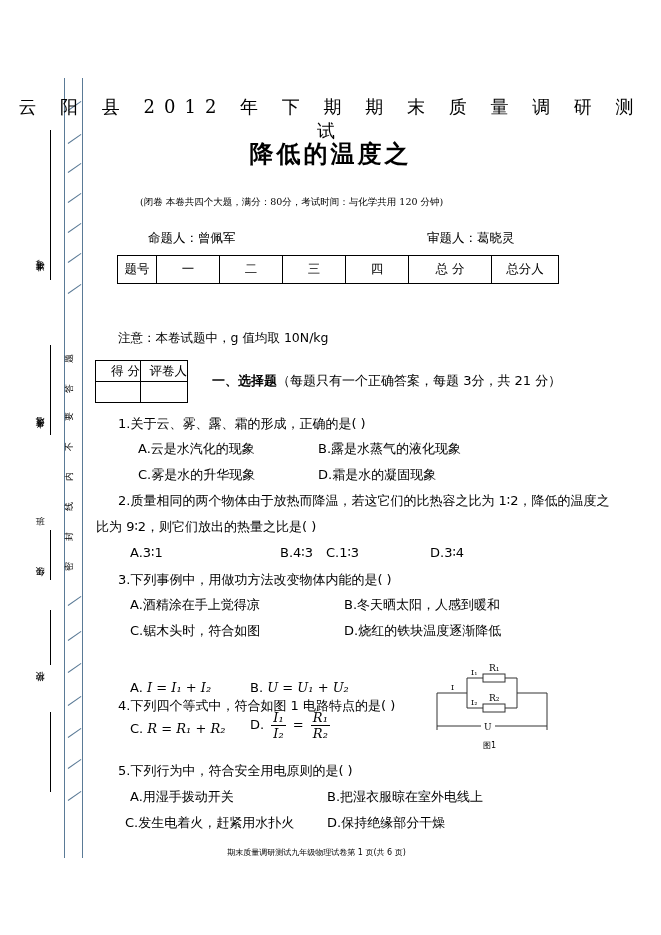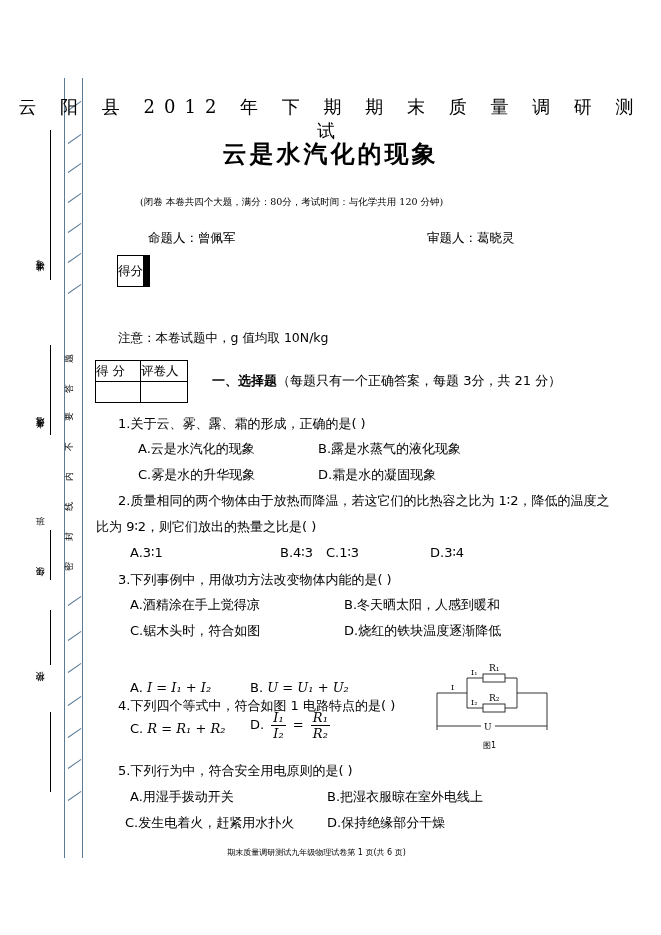--- a/index.html
+++ b/index.html
@@ -21,21 +21,21 @@
   .note { left:140px; top:196px; font-size:9.5px; }
   .author { left:148px; top:230px; font-size:12.5px; }
   .reviewer { left:427px; top:230px; font-size:12.5px; }
 
   table.score { position:absolute; left:117px; top:255px; border-collapse:collapse; font-size:12.5px; }
   table.score td { border:1px solid #000; height:27px; text-align:center; padding:0; }
 
   .gnote { left:118px; top:330px; font-size:12.5px; }
 
   table.grader { position:absolute; left:95px; top:360px; border-collapse:collapse; font-size:12.5px; }
-  table.grader td { border:1px solid #000; height:20px; text-align:left; padding:0;margin-left:13px; }
+  table.grader td { border:1px solid #000; height:20px; text-align:right; padding:0;margin-left:13px; }
 
   .section { left:212px; top:372px; font-size:13px; }
   .section b { font-weight:bold; }
 
   .q { font-size:13px; white-space:nowrap; }
   .math { font-family:"DejaVu Serif", serif; font-style:italic; font-size:13px; }
   .frac { display:inline-block; vertical-align:middle; text-align:center; margin:0 3px; }
   .frac span { display:block; line-height:15px; }
   .frac .num { border-bottom:1px solid #000; padding:0 2px; }
   .footer { left:0; width:633px; top:847px; text-align:center; font-size:8px; }
@@ -77,35 +77,35 @@
   <span class="field-label" style="top:432px;">考生姓名</span>
   <span class="field-label" style="top:532px;">班</span>
   <div class="field-line" style="top:530px; height:50px;"></div>
   <span class="field-label" style="top:582px;">年级</span>
   <div class="field-line" style="top:610px; height:55px;"></div>
   <span class="field-label" style="top:687px;">学校</span>
   <div class="field-line" style="top:712px; height:80px;"></div>
 </div>
 
 <div class="abs subtitle serif">云 阳 县 2012 年 下 期 期 末 质 量 调 研 测 试</div>
-<div class="abs title">云是水汽化的现象</div>
+<div class="abs title">降低的温度之</div>
 <div class="abs note serif">(闭卷  本卷共四个大题，满分：80分，考试时间：与化学共用 120 分钟)</div>
 <div class="abs author">命题人：曾佩军</div>
 <div class="abs reviewer">审题人：葛晓灵</div>
 
 <table class="score">
   <tbody>
-  <tr style="height:31px;">
-    <td>得分</td>
-    <td></td>
-    <td></td>
-    <td></td>
-    <td></td>
-    <td></td>
-    <td></td>
+      <tr>
+    <td style="width:38px;">题号</td>
+    <td style="width:62px;">一</td>
+    <td style="width:62px;">二</td>
+    <td style="width:62px;">三</td>
+    <td style="width:62px;">四</td>
+    <td style="width:82px;">总 分</td>
+    <td style="width:66px;">总分人</td>
   </tr>
 </tbody>
   </table>
 
 <div class="abs gnote">注意：本卷试题中，g 值均取 10N/kg</div>
 
 <table class="grader">
   <tbody>
       <tr>
     <td style="width:44px;">得 分</td>

